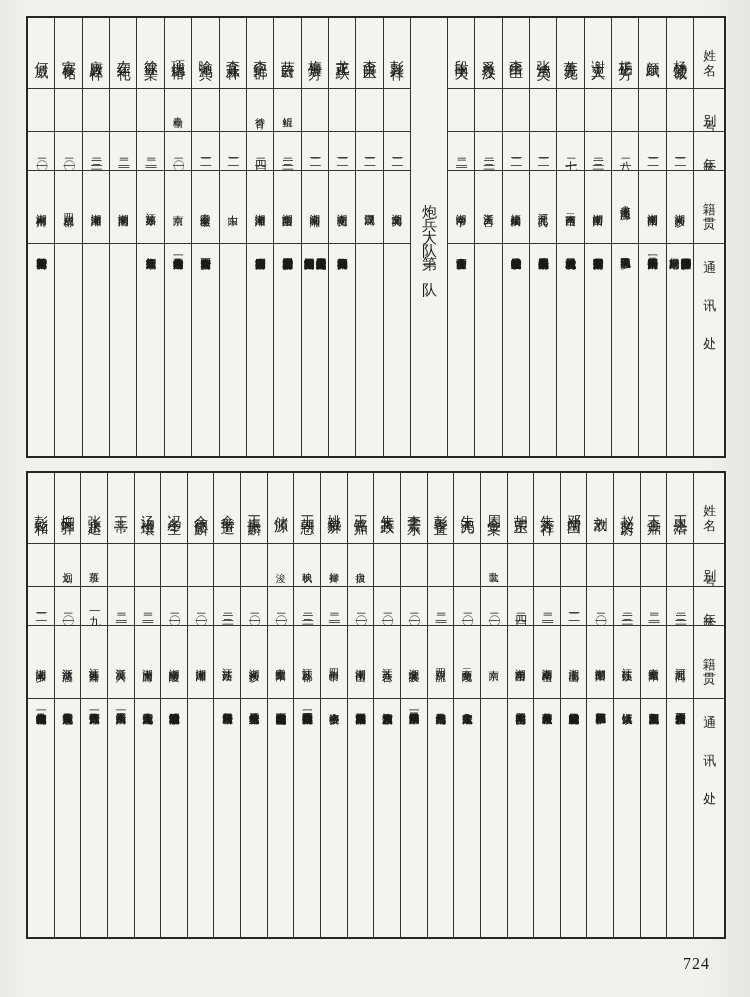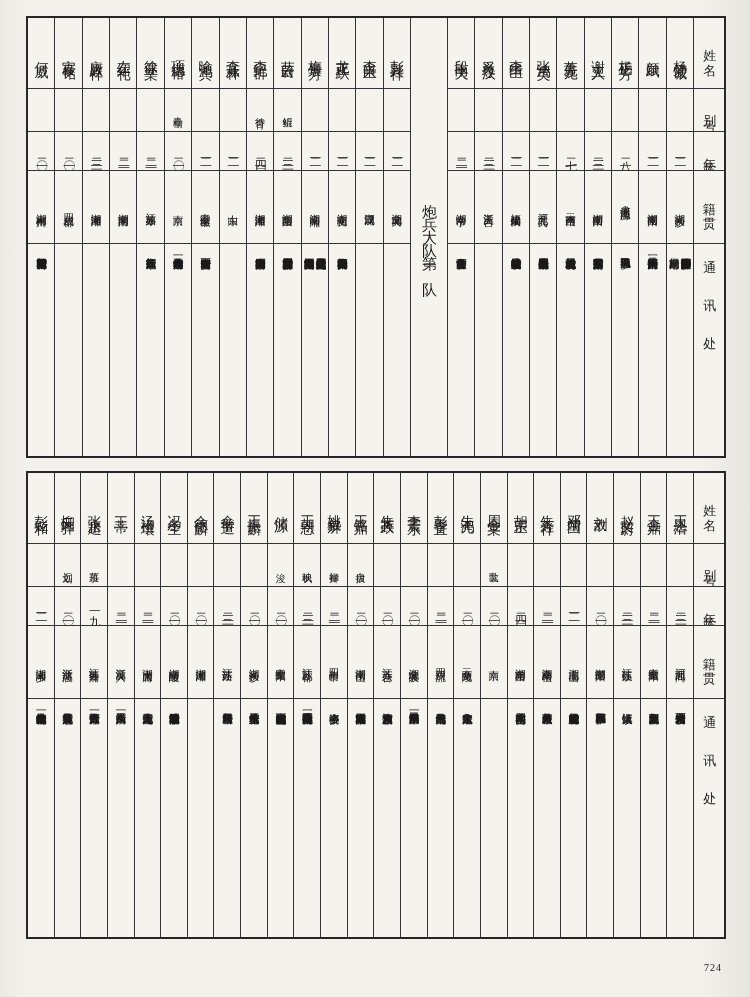--- a/index.html
+++ b/index.html
@@ -43,21 +43,21 @@
   .col.header .cell span{font-size:13px;}
   .col.header .cell.name span{letter-spacing:14px;}
   .col.header .cell.alias span{letter-spacing:6px;}
   .col.header .cell.age span{letter-spacing:3px;}
   .col.header .cell.native span{letter-spacing:14px;}
   .col.header .cell.address span{letter-spacing:38px;}
   .col.section span{
     writing-mode:vertical-rl;text-orientation:upright;
     font-size:15px;letter-spacing:13px;
   }
-  .page-number{position:absolute;right:28px;bottom:24px;font-size:10px;letter-spacing:1px;}
+  .page-number{position:absolute;right:40px;bottom:24px;font-size:16px;letter-spacing:1px;}
 </style>
 </head>
 <body>
 
 <div class="sheet">
   <div class="vtable" id="table-top">
       <div class="col header">
         <div class="cell head name">
           <span>姓名</span>
         </div>

